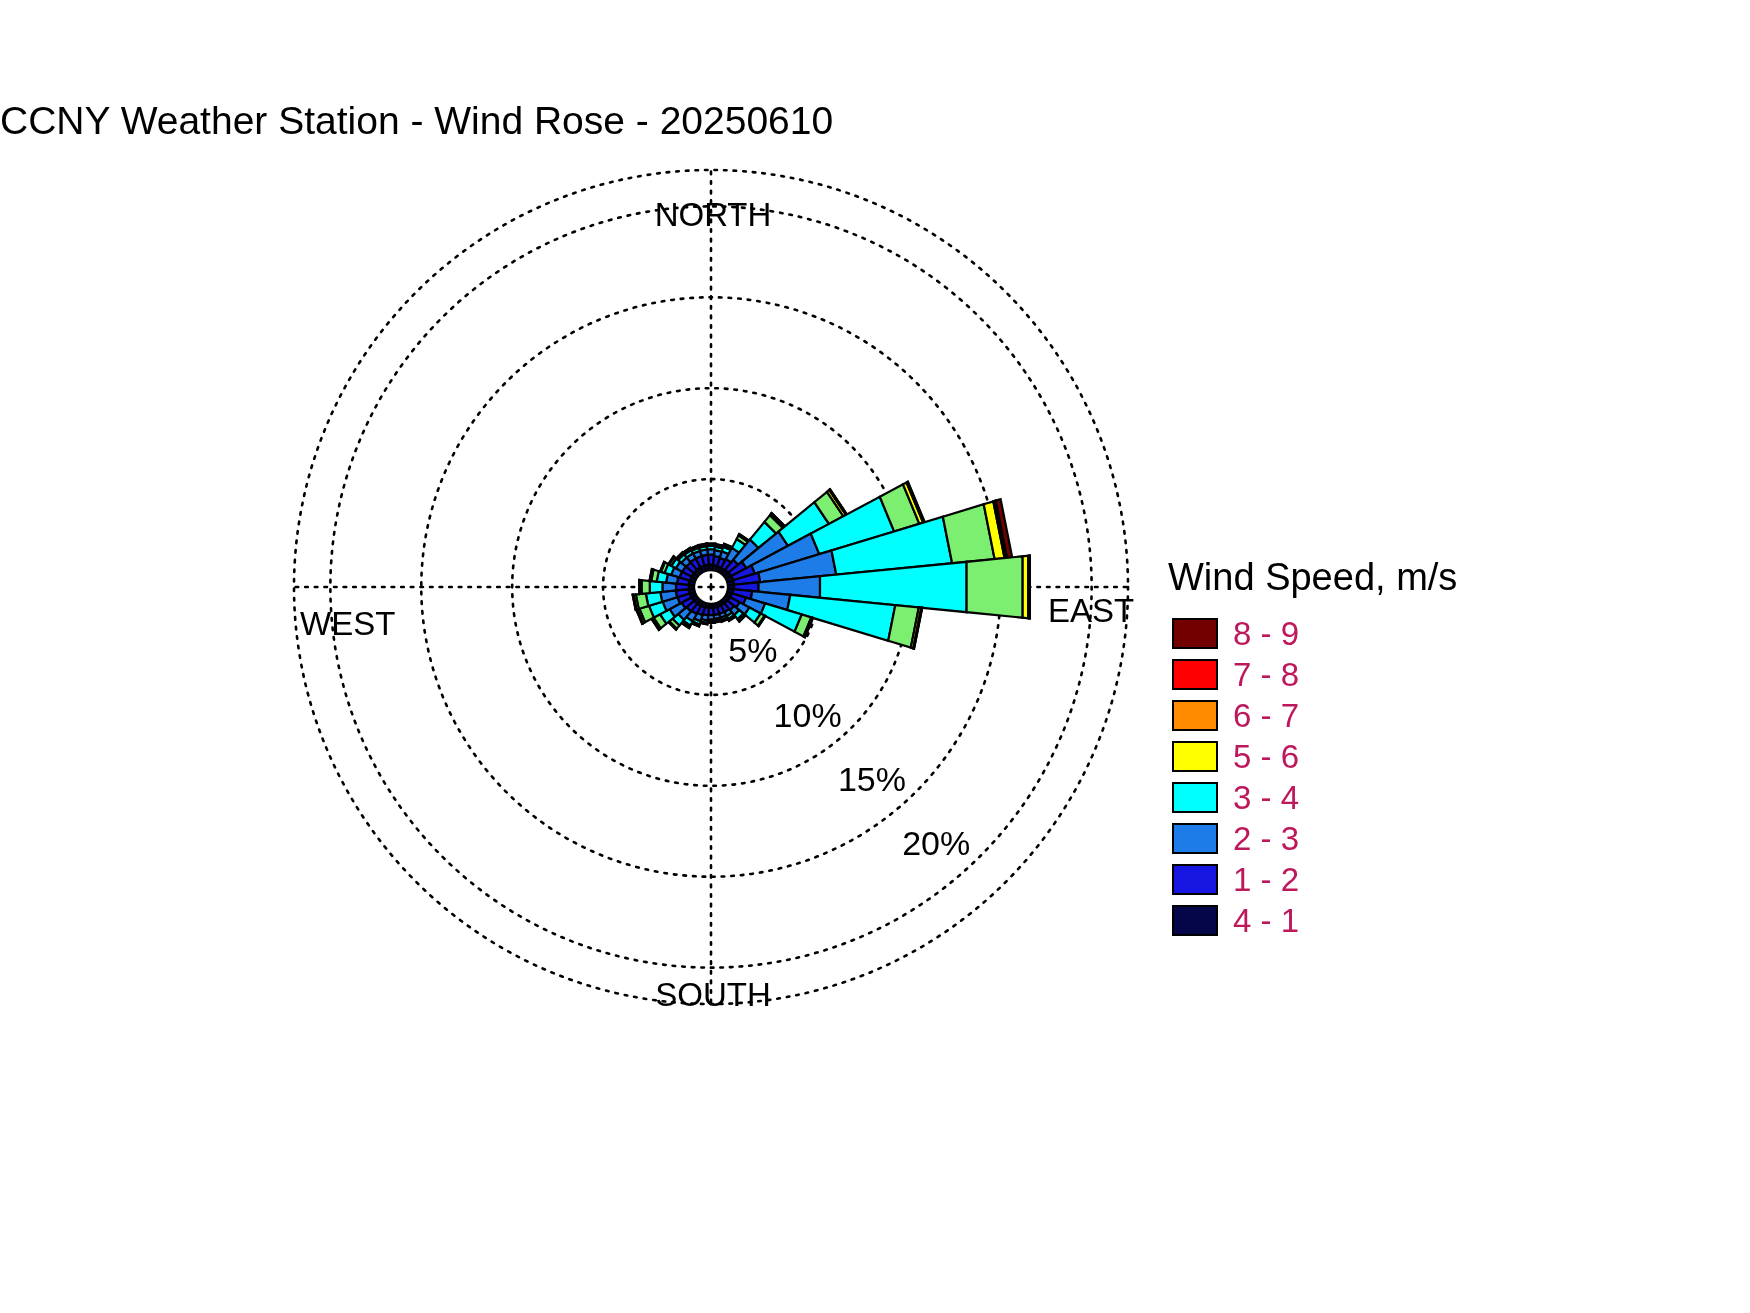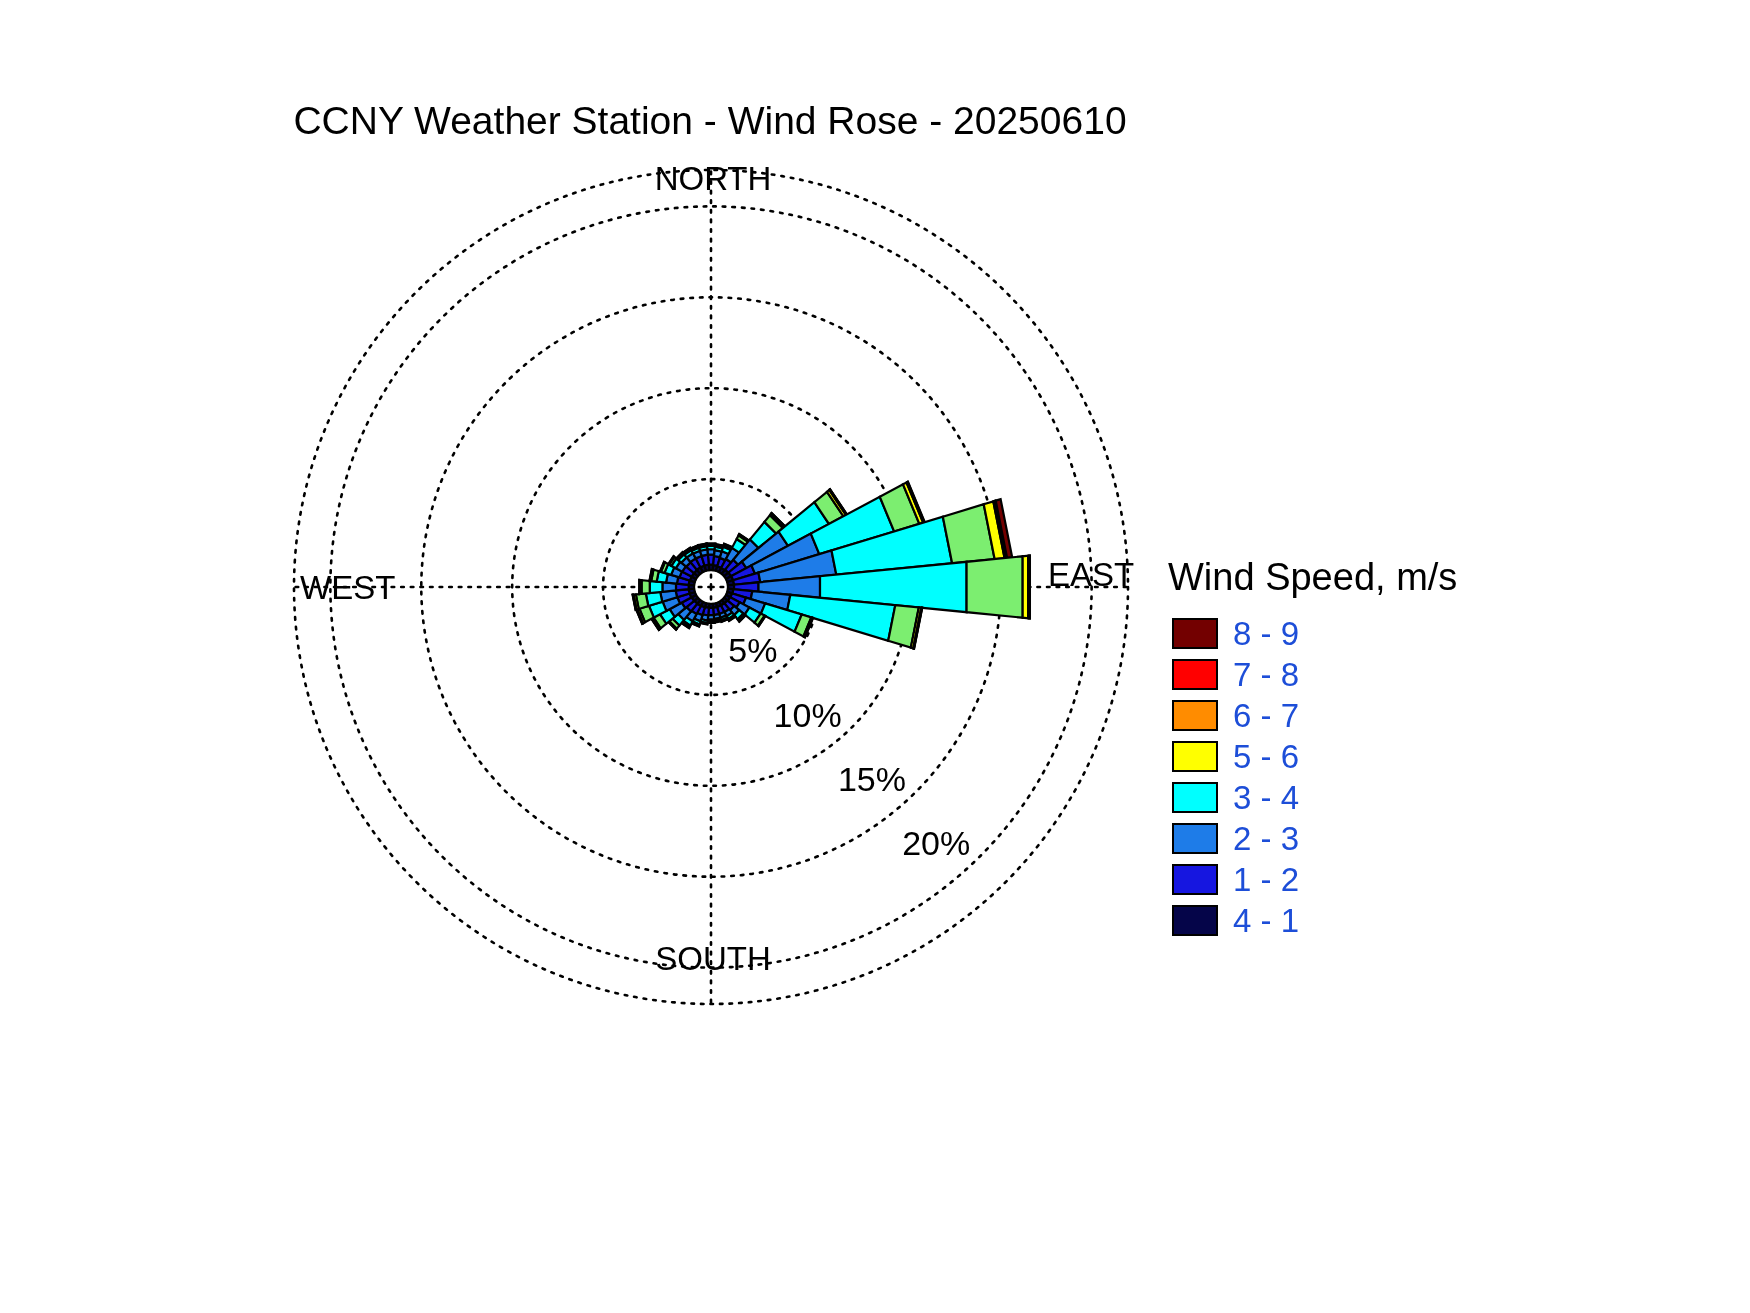--- a/index.html
+++ b/index.html
@@ -6,21 +6,21 @@
   body{
     width:1750px;height:1313px;
     background:#ffffff;
     font-family:"Liberation Sans", sans-serif;
     overflow:hidden;
     position:relative;
   }
   #title{
     position:absolute;
     left:0;right:0;top:99px;
-    text-align:center;
+    text-align:left;
     font-size:39px;
     color:#000;
     letter-spacing:0px;
     padding-right:330px;
   }
   #plotwrap{
     position:absolute;
     left:0;top:0;width:1420px;height:1313px;
   }
   #rose{position:absolute;left:0;top:0;}
@@ -39,28 +39,29 @@
     height:41px;
   }
   .swatch{
     width:46px;height:31px;
     border:2px solid #000;
     box-sizing:border-box;
     margin-left:4px;
   }
   .legend-label{
     margin-left:15px;
-    font-size:33px;color:#1d4ed8;
+    font-size:33px;color:#be185d;
     white-space:nowrap;
   }
   .axis-label{
     position:absolute;
     font-size:33px;
     color:#000;
     white-space:nowrap;
+    margin-top:36px;
   }
 </style>
 </head>
 <body>
 
 <div id="title">CCNY Weather Station - Wind Rose - 20250610</div>
 
 <div id="plotwrap">
   <svg id="rose" width="1420" height="1313" viewBox="0 0 1420 1313">
       <g>

